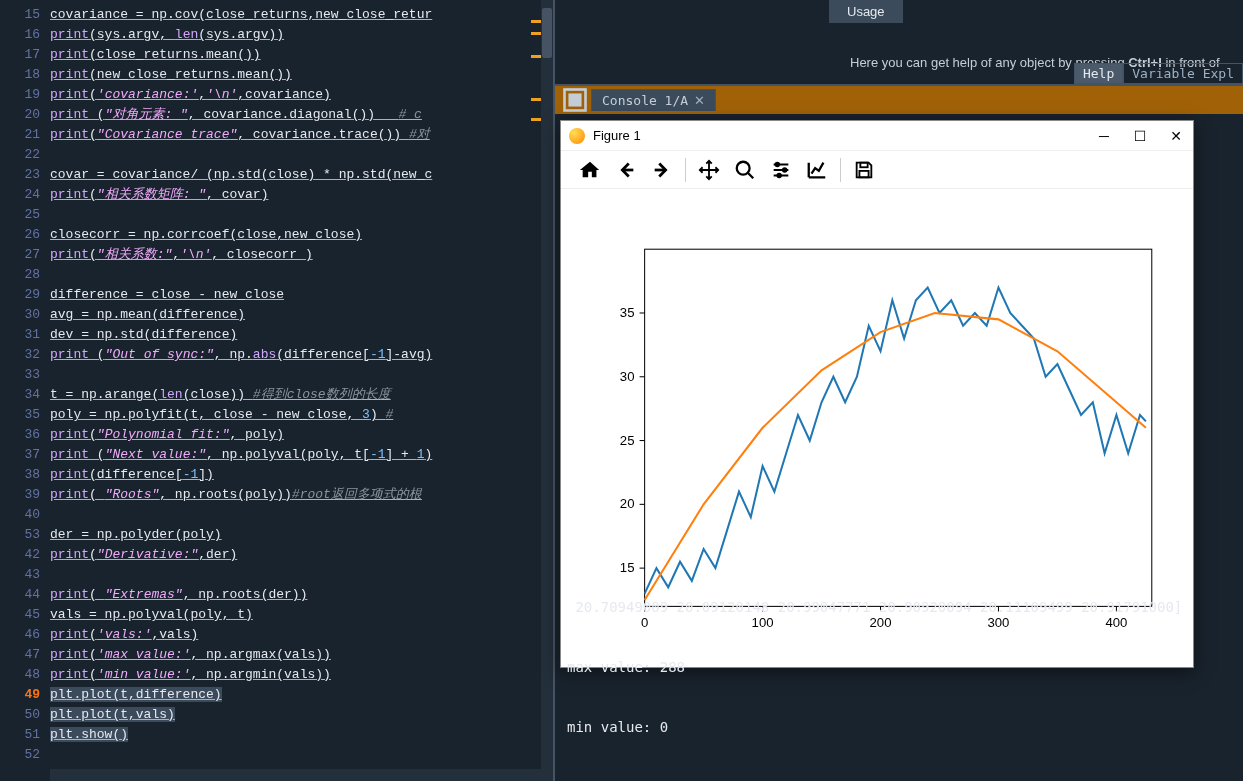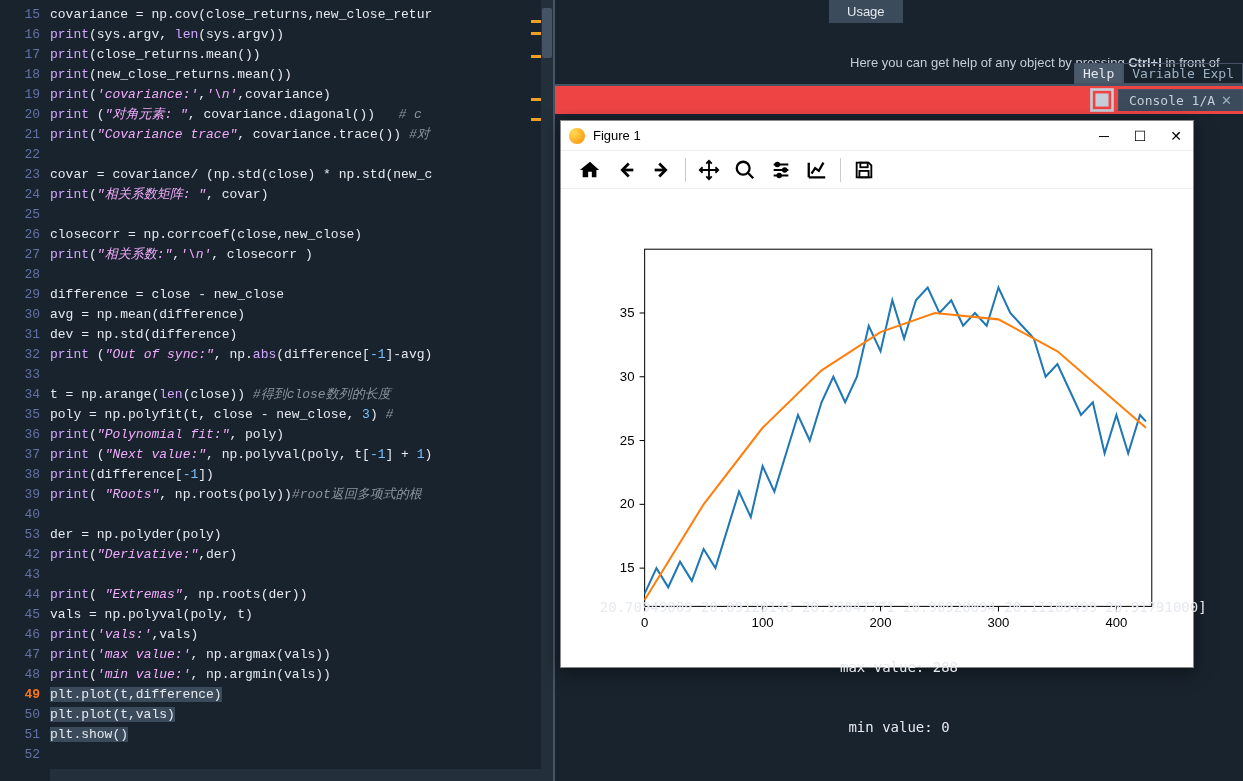--- a/index.html
+++ b/index.html
@@ -41,21 +41,21 @@
 .gutter .current { color: #f97316; font-weight: bold; }
 .code {
   flex: 1;
   padding-top: 5px;
   font-size: 13px;
   line-height: 20px;
   overflow: hidden;
   white-space: pre;
   position: relative;
 }
-.code-line { height: 20px; }
+.code-line { height: 20px; text-decoration: underline; }
 .fn { color: #d2a8ff; }
 .str { color: #f0abfc; font-style: italic; }
 .cm { color: #8b949e; font-style: italic; }
 .num { color: #79c0ff; }
 .var { color: #e6e9ef; }
 .hl { background: #3b4b5b; }
 .scrollbar-v {
   position: absolute;
   top: 0;
   right: 0;
@@ -147,24 +147,23 @@
 .help-tabs-bottom .active { background: #4a5a6a; color: #e6e9ef; }
 
 .console-panel {
   flex: 1;
   display: flex;
   flex-direction: column;
   position: relative;
 }
 .console-header {
   height: 28px;
-  background: #ef4444;
-  display: flex;
-  align-items: center;
-  justify-content: flex-end;
+  background: #a16207;
+  display: flex;
+  align-items: center;
 }
 .console-icon-btn {
   width: 28px;
   height: 24px;
   display: flex;
   align-items: center;
   justify-content: center;
   color: #c5ced8;
   margin-left: 6px;
   cursor: pointer;
@@ -252,21 +251,20 @@
   bottom: 0;
   left: 0;
   right: 0;
   padding: 4px 12px;
   font-family: Consolas, monospace;
   font-size: 14px;
   color: #e6e9ef;
   line-height: 20px;
   white-space: pre;
   overflow: hidden;
-  text-align: center;
 }
 </style>
 </head>
 <body>
 
 <div class="left-panel">
   <div class="editor">
     <div class="gutter" id="gutter">
         <div>15</div>
         <div>16</div>

